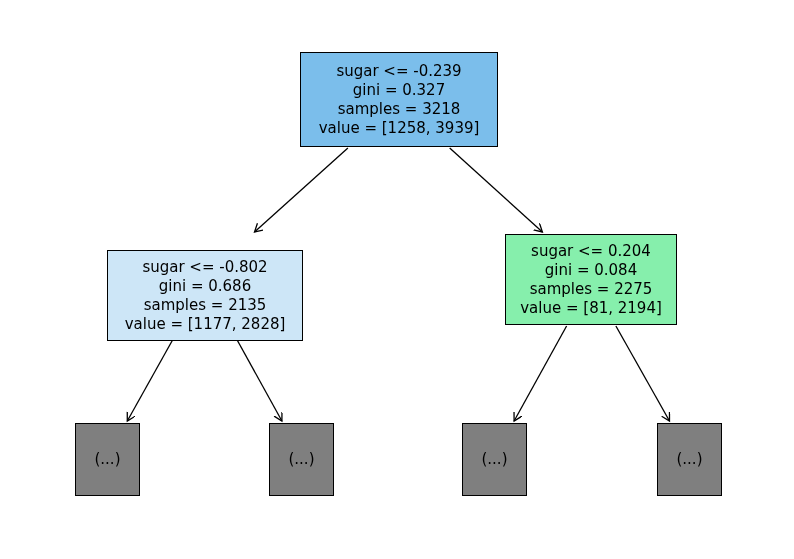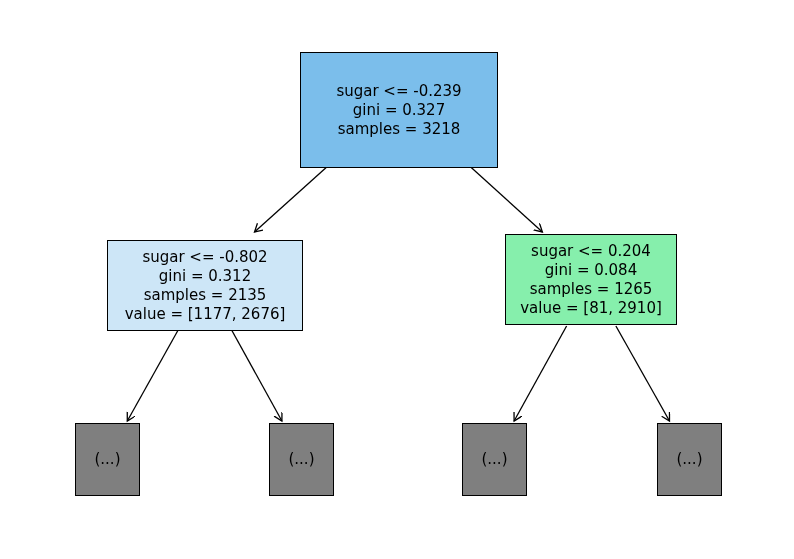--- a/index.html
+++ b/index.html
@@ -36,22 +36,22 @@
     flex-direction: column;
     align-items: center;
     justify-content: center;
     text-align: center;
     font-size: 15px;
     line-height: 19px;
   }
   .node .line {
     white-space: nowrap;
   }
-  #node-root  { left: 300px; top:  52px; width: 198px; height: 116px; }
-  #node-left  { left: 107px; top: 240px; width: 196px; height: 91px; }
+  #node-root  { left: 300px; top:  52px; width: 198px; height: 95px; }
+  #node-left  { left: 107px; top: 250px; width: 196px; height: 91px; }
   #node-right { left: 505px; top: 234px; width: 172px; height: 91px; }
   #leaf-1 { left:  75px; top: 423px; width: 65px; height: 73px; }
   #leaf-2 { left: 269px; top: 423px; width: 65px; height: 73px; }
   #leaf-3 { left: 462px; top: 423px; width: 65px; height: 73px; }
   #leaf-4 { left: 657px; top: 423px; width: 65px; height: 73px; }
 </style>
 </head>
 <body>
 
 <div class="canvas">
@@ -67,34 +67,35 @@
     <line x1="180.4" y1="326" x2="127.3" y2="421" marker-end="url(#arrowhead)"></line>
     <line x1="229.4" y1="326" x2="281.9" y2="421" marker-end="url(#arrowhead)"></line>
     <line x1="566.6" y1="326" x2="514.1" y2="421" marker-end="url(#arrowhead)"></line>
     <line x1="615.9" y1="326" x2="669.5" y2="421" marker-end="url(#arrowhead)"></line>
   </svg>
 
   <div class="node" id="node-root" style="background: rgb(123, 190, 235);">
     <div class="line">sugar &lt;= -0.239</div>
     <div class="line">gini = 0.327</div>
     <div class="line">samples = 3218</div>
+    <div class="line">value = [1258, 3939]</div>
   </div>
 
   <div class="node" id="node-left" style="background: rgb(205, 230, 247);">
     <div class="line">sugar &lt;= -0.802</div>
-    <div class="line">gini = 0.312</div>
+    <div class="line">gini = 0.686</div>
     <div class="line">samples = 2135</div>
-    <div class="line">value = [1177, 2676]</div>
+    <div class="line">value = [1177, 2828]</div>
   </div>
 
   <div class="node" id="node-right" style="background: #86efac;">
     <div class="line">sugar &lt;= 0.204</div>
     <div class="line">gini = 0.084</div>
-    <div class="line">samples = 1265</div>
-    <div class="line">value = [81, 2910]</div>
+    <div class="line">samples = 2275</div>
+    <div class="line">value = [81, 2194]</div>
   </div>
 
   <div class="node" id="leaf-1" style="background: rgb(127, 127, 127);">
     <div class="line">(...)</div>
   </div>
 
   <div class="node" id="leaf-2" style="background: rgb(127, 127, 127);">
     <div class="line">(...)</div>
   </div>
 

